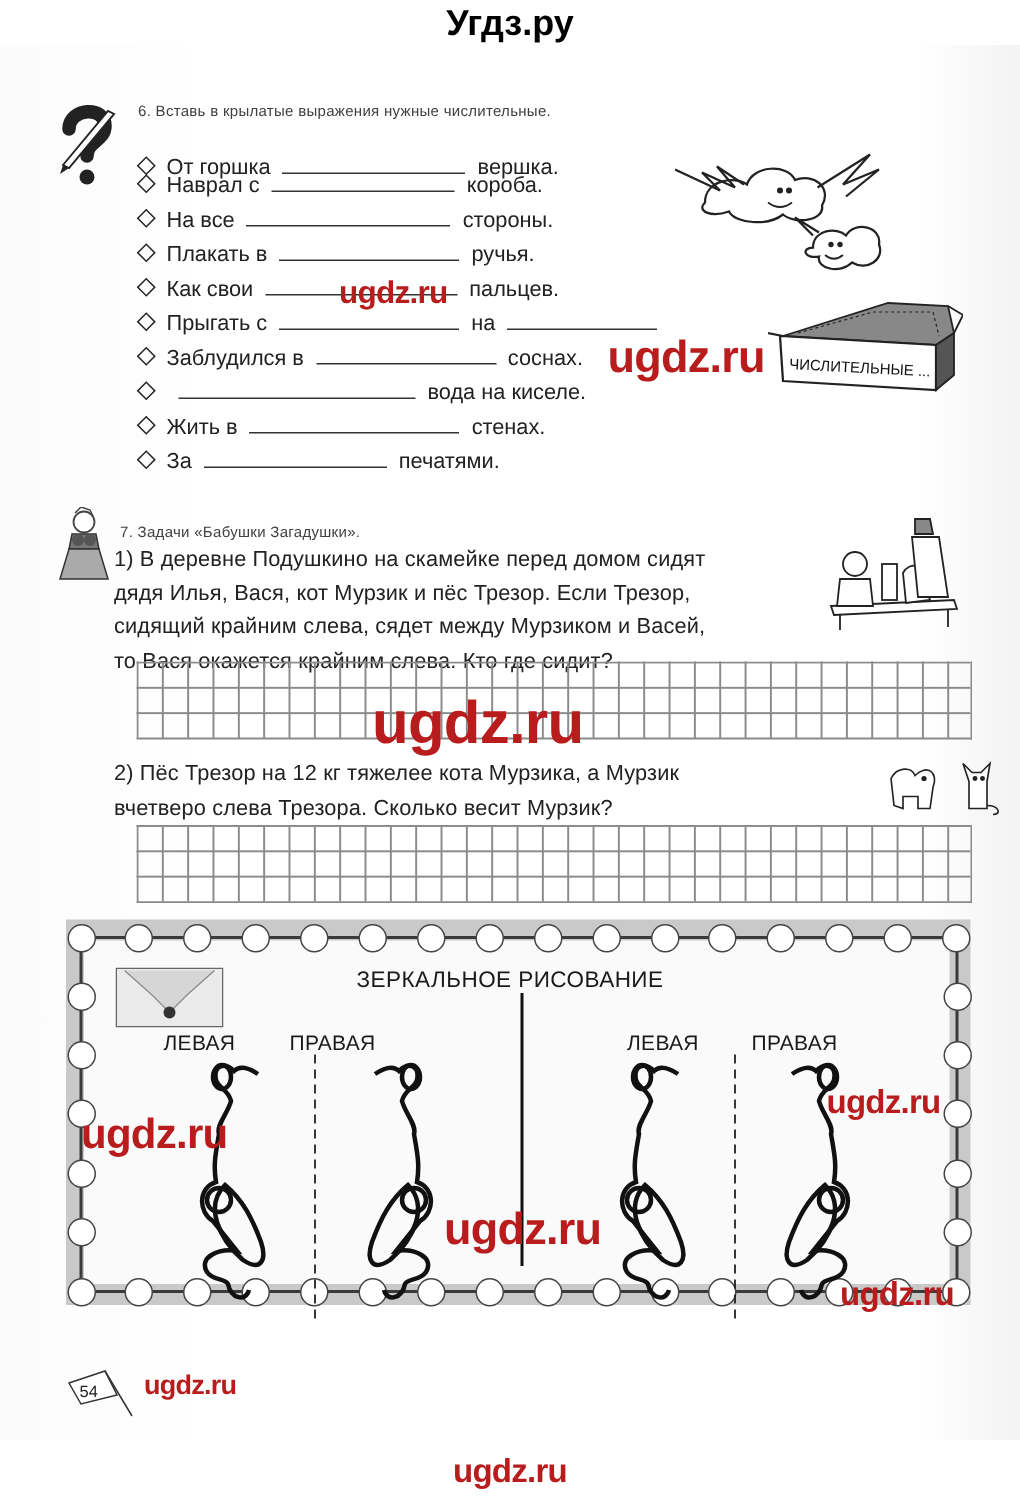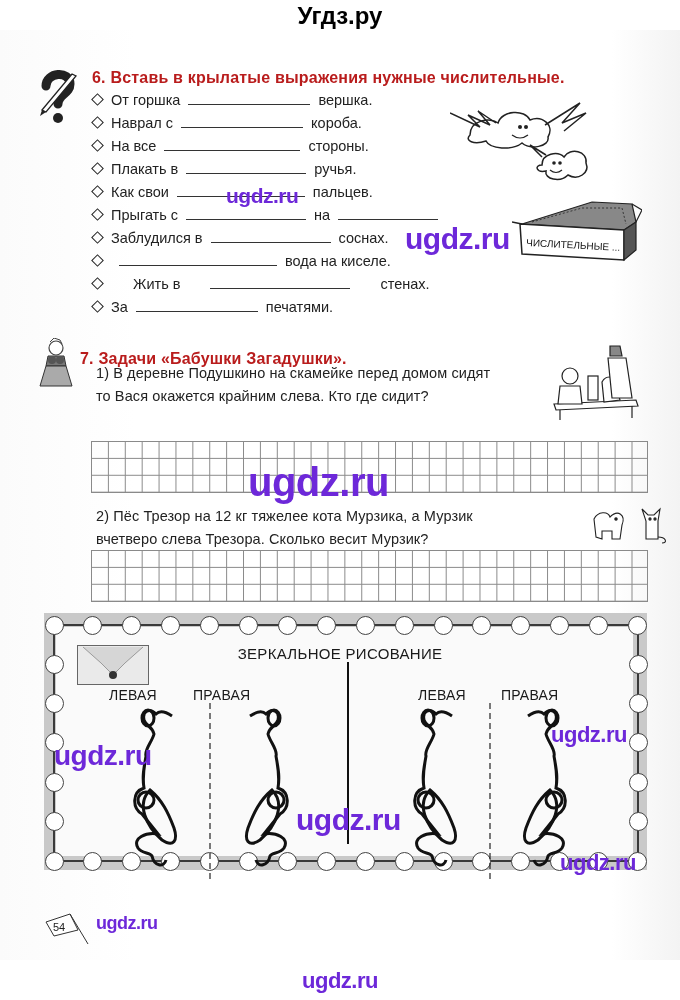--- a/index.html
+++ b/index.html
@@ -8,48 +8,48 @@
 
   .site-title {
     position: absolute; top: 2px; left: 0; width: 680px; text-align: center;
     font-family: "Liberation Sans", sans-serif; font-weight: bold; font-size: 24px; color: #000;
   }
   .page {
     position: absolute; top: 30px; left: 0; width: 680px; height: 930px;
     background: linear-gradient(90deg, #fbfbfb 0%, #ffffff 20%, #ffffff 90%, #f3f3f3 100%);
   }
 
-  .task-head { position: absolute; font-size: 16px; letter-spacing: 0.2px; color: #b91c1c; font-weight: bold; }
+  .task-head { position: absolute; font-size: 10px; letter-spacing: 0.2px; color: #404040; }
   .phrase {
     position: absolute; left: 92px; font-size: 14.5px; color: #222; white-space: nowrap;
     display: flex; align-items: baseline; height: 20px;
   }
   .diamond {
     display: inline-block; width: 9px; height: 9px; border: 1.8px solid #222;
     transform: rotate(45deg); margin-right: 9px; margin-left: 1px; position: relative; top: -1px;
   }
   .blank { display: inline-block; border-bottom: 1px solid #333; height: 14px; margin: 0 8px; }
 
   .task-text {
-    position: absolute; left: 96px; font-size: 14.5px; line-height: 22.5px; color: #222;
+    position: absolute; left: 76px; font-size: 14.5px; line-height: 22.5px; color: #222;
     letter-spacing: 0.1px;
   }
 
   .grid {
     position: absolute; left: 91px; width: 557px;
     background-image:
       linear-gradient(#8a8a8a 1px, transparent 1px),
       linear-gradient(90deg, #8a8a8a 1px, transparent 1px);
     background-size: 16.9px 16.9px;
     border-right: 1px solid #8a8a8a; border-bottom: 1px solid #8a8a8a;
   }
 
   .watermark {
     position: absolute; font-family: "Liberation Sans", sans-serif; font-weight: bold;
-    color: #6d28d9; letter-spacing: -0.5px;
+    color: #b91c1c; letter-spacing: -0.5px;
   }
 
   
   .frame {
     position: absolute; left: 44px; top: 613px; width: 603px; height: 257px;
     background: #c9c9c9;
   }
   .frame-inner {
     position: absolute; left: 56px; top: 627px; width: 577px; height: 229px;
     background: #fafafa;
@@ -76,21 +76,21 @@
 <svg style="position:absolute;left:38px;top:66px" width="40" height="60" viewBox="0 0 40 60">
   <path d="M8 20 C8 6, 32 4, 32 18 C32 28, 20 28, 20 38" fill="none" stroke="#222" stroke-width="9" stroke-linecap="round"></path>
   <circle cx="20" cy="52" r="5" fill="#222"></circle>
   <path d="M4 44 L34 8 L38 10 L8 46 Z" fill="#fff" stroke="#222" stroke-width="1.3"></path>
   <path d="M4 44 L2 50 L8 46" fill="#222"></path>
 </svg>
 
 <div class="task-head" style="left:92px;top:69px;">6. Вставь в крылатые выражения нужные числительные.</div>
 
 <div id="phrases">
-    <div class="phrase" style="top: 91px; text-align: right;">
+    <div class="phrase" style="top: 102px; text-align: right;">
       <span class="diamond"></span>
       <span>От горшка</span>
       <span class="blank" style="width:122px"></span>
       <span>вершка.</span>
     </div>
     <div class="phrase" style="top: 114px;">
       <span class="diamond"></span>
       <span>Наврал с</span>
       <span class="blank" style="width:122px"></span>
       <span>короба.</span>
@@ -124,21 +124,21 @@
       <span class="diamond"></span>
       <span>Заблудился в</span>
       <span class="blank" style="width:120px"></span>
       <span>соснах.</span>
     </div>
     <div class="phrase" style="top: 252px;">
       <span class="diamond"></span>
       <span class="blank" style="width:158px"></span>
       <span>вода на киселе.</span>
     </div>
-    <div class="phrase" style="top: 275px; gap: 22px;">
+    <div class="phrase" style="top: 275px;">
       <span class="diamond"></span>
       <span>Жить в</span>
       <span class="blank" style="width:140px"></span>
       <span>стенах.</span>
     </div>
     <div class="phrase" style="top: 298px;">
       <span class="diamond"></span>
       <span>За</span>
       <span class="blank" style="width:122px"></span>
       <span>печатями.</span>
@@ -176,20 +176,22 @@
   <path d="M10 18 L26 18 L28 28 L8 28 Z" fill="#777" stroke="#333" stroke-width="1"></path>
   <path d="M8 28 L2 48 L34 48 L28 28 Z" fill="#aaa" stroke="#333" stroke-width="1"></path>
   <circle cx="14" cy="22" r="4" fill="#555"></circle>
     <circle cx="22" cy="22" r="4" fill="#555"></circle>
 </svg>
 
 <div class="task-head" style="left:80px;top:339px;margin-top:11px;">7. Задачи «Бабушки Загадушки».</div>
 
 <div class="task-text" style="top:362px;">
   <div>1) В деревне Подушкино на скамейке перед домом сидят</div>
+  <div>дядя Илья, Вася, кот Мурзик и пёс Трезор. Если Трезор,</div>
+  <div>сидящий крайним слева, сядет между Мурзиком и Васей,</div>
   <div>то Вася окажется крайним слева. Кто где сидит?</div>
 </div>
 
 <svg style="position:absolute;left:552px;top:342px" width="100" height="78" viewBox="0 0 100 78">
   <g fill="#fff" stroke="#222" stroke-width="1.2">
     <path d="M2 62 L84 58 L86 64 L4 68 Z"></path>
     <path d="M8 68 L8 78 M80 64 L80 76"></path>
     <circle cx="18" cy="34" r="8"></circle>
     <path d="M8 44 L28 44 L30 62 L6 62 Z"></path>
     <rect x="36" y="34" width="10" height="24"></rect>

